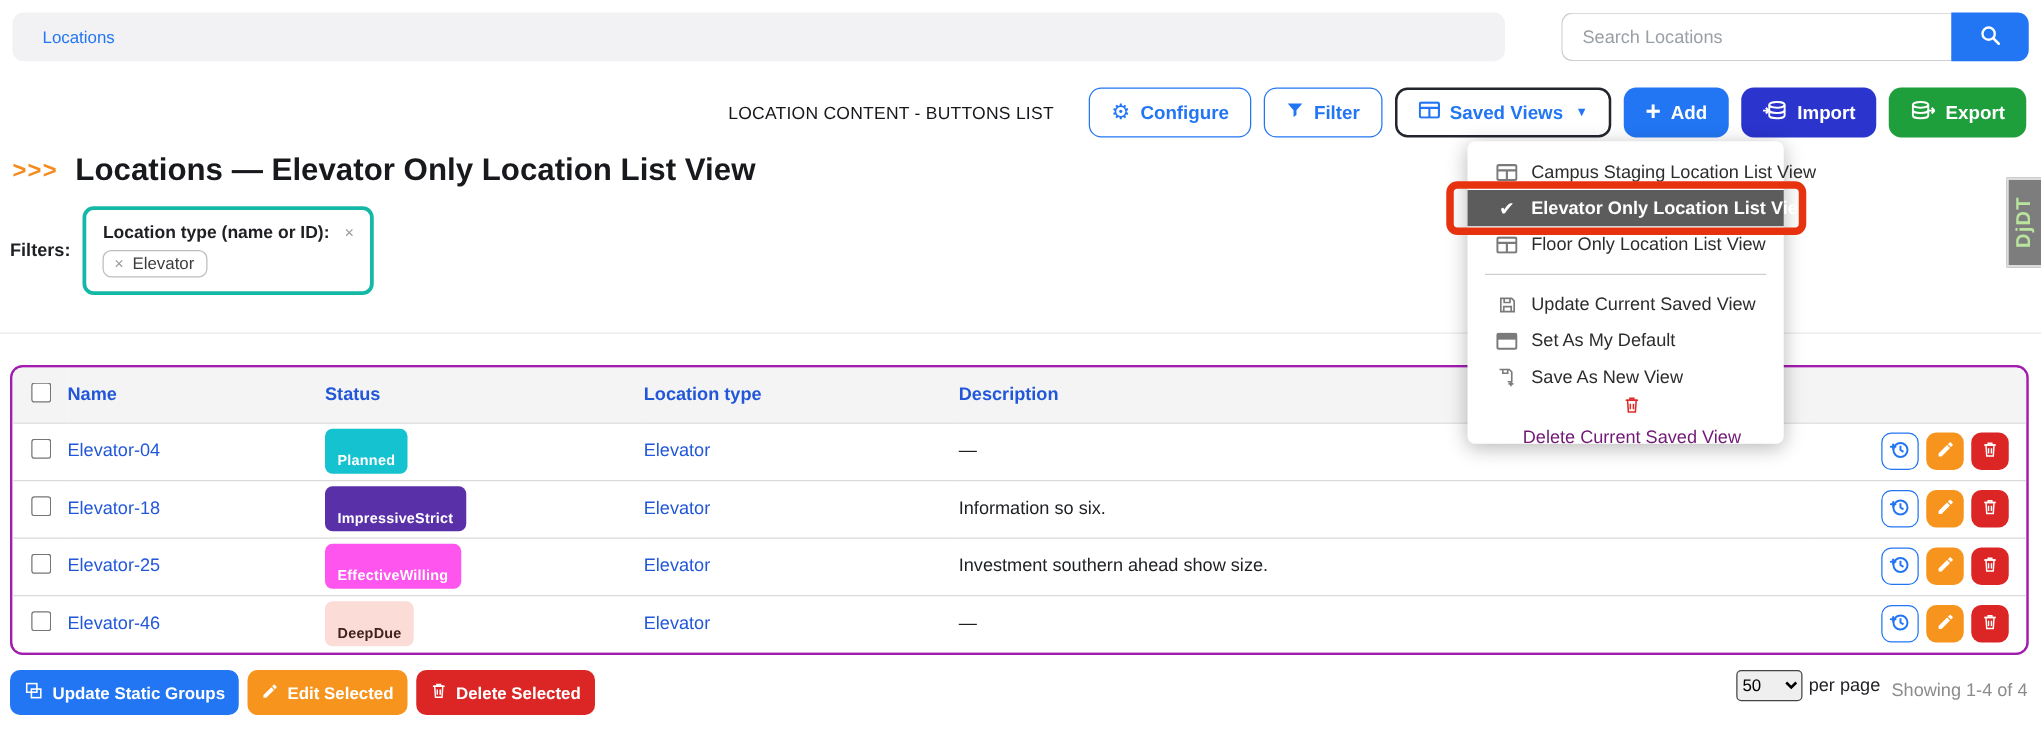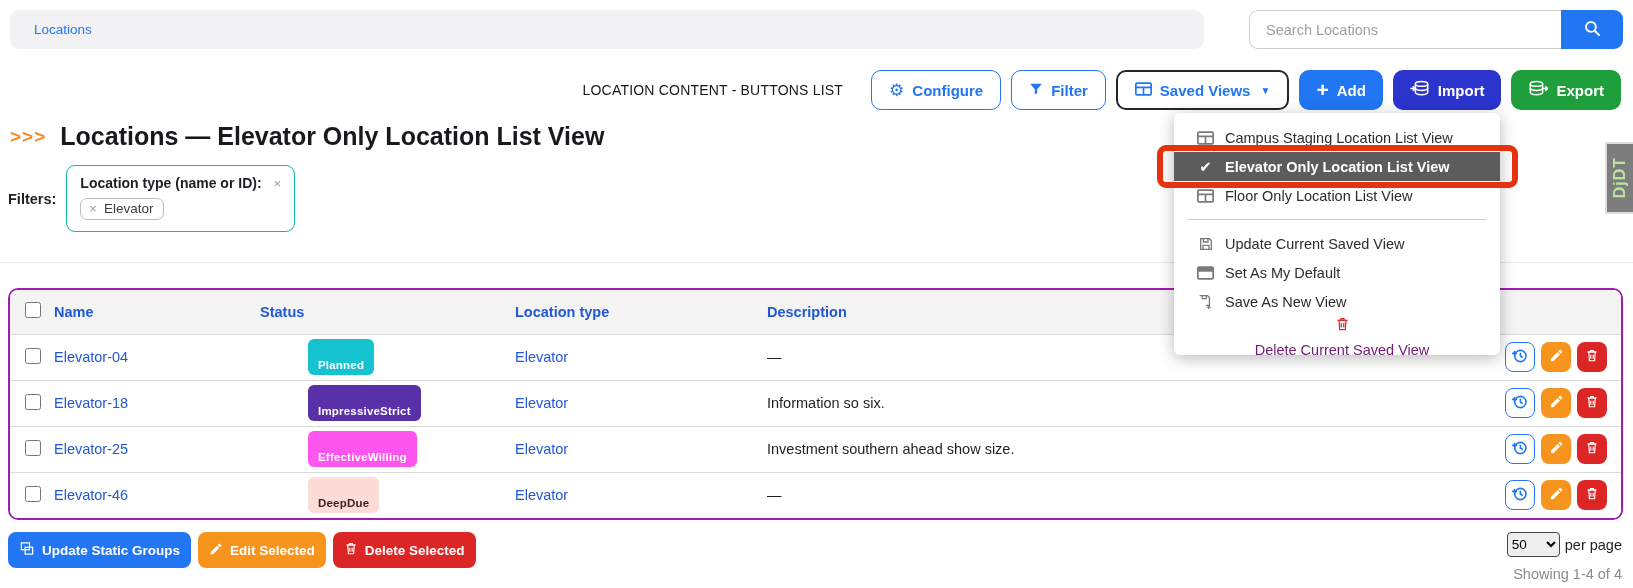--- a/index.html
+++ b/index.html
@@ -30,55 +30,55 @@
   .gear-glyph { font-family: "DejaVu Sans", sans-serif; font-size: 17px; line-height: 1; }
   .plus-glyph { font-size: 21px; font-weight: 700; line-height: 1; margin-top: -2px; }
   .caret-glyph { font-size: 10px; margin-left: 2px; }
 
   
   .title-row { display: flex; align-items: center; gap: 14px; margin: 12px 0 0 10px; }
   .chevrons { color: #f58a1f; font-size: 19px; font-weight: 700; letter-spacing: 1px; }
   .page-title { font-size: 25px; font-weight: 700; color: #17191c; }
   .filters-row { display: flex; gap: 10px; margin: 14px 0 0 8px; align-items: center; }
   .filters-label { font-weight: 700; font-size: 14.5px; }
-  .filter-box { border: 1px solid #14b8a6; border-radius: 9px; padding: 9px 13px 11px; min-width: 198px; }
+  .filter-box { border: 3px solid #14b8a6; border-radius: 9px; padding: 9px 13px 11px; min-width: 198px; }
   .filter-box-head { font-weight: 700; font-size: 14px; display: flex; align-items: center; gap: 12px; }
   .filter-x { color: #9b9b9b; font-size: 13px; cursor: pointer; font-weight: 400; }
   .chip { display: inline-flex; align-items: center; margin-top: 7px; border: 1px solid #bdbdbd; border-radius: 7px; padding: 2px 10px 3px 8px; font-size: 13.5px; color: #3c3c3c; gap: 7px; background: #fff; }
   .section-divider { border: none; border-top: 1px solid #e9e9e9; margin: 30px 0 0; }
 
   
   .table-wrap { margin: 25px 10px 0 8px; border: 2px solid #a21caf; border-radius: 10px; overflow: hidden; }
   table { width: 100%; border-collapse: collapse; table-layout: fixed; font-size: 14.5px; }
   thead tr { background: #f4f4f5; height: 44px; }
   th { text-align: left; color: #2157d8; font-weight: 700; font-size: 14.5px; }
   tbody tr { height: 46px; border-top: 1px solid #dadada; background: #fff; }
   .cb-cell input { width: 16px; height: 16px; margin-left: 15px; cursor: pointer; }
   .cell-link { color: #2157d8; font-size: 14.5px; }
-  .badge { display: inline-block; border-radius: 6px; padding: 20px 10px 4px; font-size: 11.5px; font-weight: 700; letter-spacing: .2px; margin-left: 48px; }
+  .badge { display: inline-block; border-radius: 6px; padding: 20px 10px 4px; font-size: 11.5px; font-weight: 700; letter-spacing: .2px; }
   .row-actions { display: flex; gap: 6px; justify-content: flex-end; padding-right: 14px; }
   .icon-btn { width: 30px; height: 30px; border-radius: 8px; display: flex; align-items: center; justify-content: center; cursor: pointer; }
   .icon-btn.history { border: 1.5px solid #2276f3; background: #fff; }
   .icon-btn.edit { background: #f7941d; border: none; }
   .icon-btn.delete { background: #dc2626; border: none; }
 
   
   .footer-row { display: flex; justify-content: space-between; align-items: flex-start; margin: 12px 11px 0 8px; }
   .footer-buttons { display: flex; gap: 7px; }
   .btn-sm { height: 36px; border-radius: 8px; color: #fff; font-size: 13.5px; font-weight: 700; display: inline-flex; align-items: center; gap: 7px; padding: 0 11px; border: none; cursor: pointer; font-family: inherit; }
   .btn-update { background: #2276f3; }
   .btn-editsel { background: #f7941d; }
   .btn-delsel { background: #dc2626; }
-  .pagination { display: flex; flex-direction: column; align-items: flex-end; gap: 9px; }
+  .pagination { display: flex; align-items: flex-end; gap: 9px; }
   .perpage { display: flex; align-items: center; gap: 5px; font-size: 14.5px; color: #1d1f23; }
   .perpage select { width: 53px; height: 25px; border: 1px solid #444; border-radius: 4px; font-size: 13.5px; font-family: inherit; }
   .showing { color: #8b8b8b; font-size: 14.5px; }
 
   
-  .menu-panel { position: absolute; left: 1174px; top: 113px; width: 326px; background: #fff; border-radius: 6px; box-shadow: 0 3px 16px rgba(0,0,0,.28); padding: 10px 0; z-index: 40; text-align: center; }
+  .menu-panel { position: absolute; left: 1174px; top: 113px; width: 253px; background: #fff; border-radius: 6px; box-shadow: 0 3px 16px rgba(0,0,0,.28); padding: 10px 0; z-index: 40; text-align: center; }
   .menu-item { display: flex; align-items: center; gap: 10px; height: 29px; padding: 0 12px 0 22px; font-size: 14.5px; color: #2c2c2c; cursor: pointer; white-space: nowrap; }
   .menu-item .mi-icon { width: 19px; display: flex; justify-content: center; flex: none; }
   .menu-item.selected { background: #5c5c5c; color: #fff; font-weight: 700; position: relative; }
   .menu-item.selected .check { color: #fff; font-family: "DejaVu Sans", sans-serif; font-size: 15px; }
   .annotation { position: absolute; left: -17px; right: -18px; top: -7px; bottom: -7px; border: 6px solid #e73210; border-radius: 9px; pointer-events: none; z-index: 5; }
   .menu-divider { border: none; border-top: 1px solid #cfcfcf; margin: 9px 14px; }
   .menu-item.danger { color: #701a75; flex-direction: column; }
 
   
   .djdt-handle { position: absolute; right: 0; top: 142px; width: 28px; height: 72px; background: rgba(96,96,96,.82); border: 2px solid #dcdcdc; border-right: none; display: flex; align-items: center; justify-content: center; cursor: pointer; z-index: 30; }

